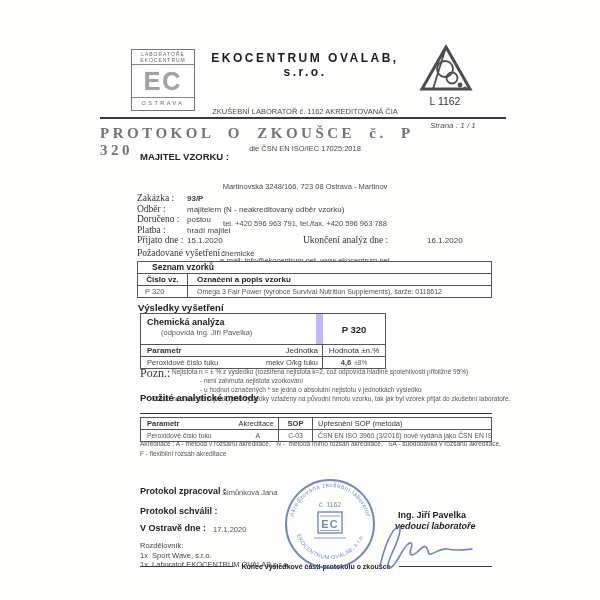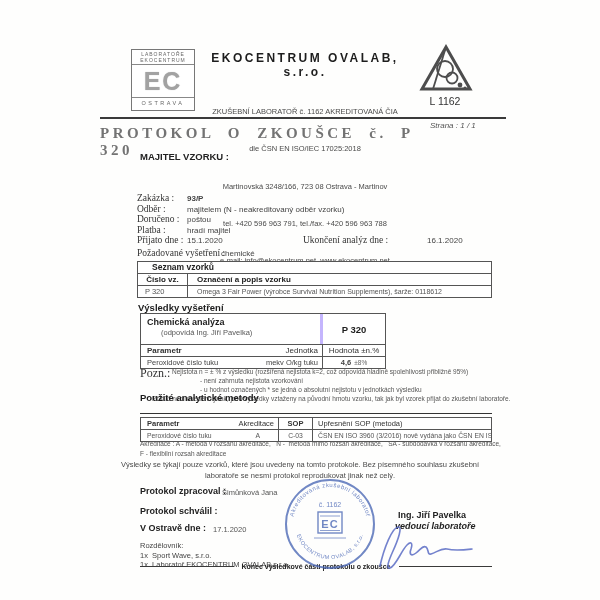--- a/index.html
+++ b/index.html
@@ -48,21 +48,21 @@
   .sez-row.hd{border-bottom:1px solid #555;font-weight:bold;font-size:8px;color:#222;}
   .sez-c1{width:50px;text-align:center;border-right:1px solid #555;box-sizing:border-box;}
   .sez-c2{flex:1;padding-left:9px;}
   .sez-row.dt{font-size:7px;color:#555;}
   .sez-row.dt .sez-c1{font-size:7.5px;text-align:left;padding-left:7px;}
 
   
   .vys-title{position:absolute;left:138px;top:302px;font-size:9.5px;font-weight:bold;color:#1d1d1d;}
   .chem-table{position:absolute;left:140px;top:313px;width:246px;border:1px solid #555;box-sizing:border-box;background:#fff;}
   .chem-head{display:flex;height:30px;border-bottom:1.5px solid #555;}
-  .chem-head-left{width:182px;border-right:3px solid #c4b5fd;box-sizing:border-box;padding:3px 12px 0 6px;}
+  .chem-head-left{width:182px;border-right:7px solid #c4b5fd;box-sizing:border-box;padding:3px 12px 0 6px;}
   .chem-name{font-size:9px;font-weight:bold;color:#1d1d1d;}
   .chem-sub{font-size:7.5px;color:#555;margin-left:14px;margin-top:1px;}
   .chem-head-right{flex:1;display:flex;align-items:center;justify-content:center;font-size:9.5px;font-weight:bold;color:#1d1d1d;}
   .chem-row{display:flex;height:11px;line-height:11px;}
   .chem-row.hd{border-bottom:1px solid #555;font-size:8px;}
   .chem-l{width:182px;border-right:1px solid #555;box-sizing:border-box;display:flex;justify-content:space-between;padding:0 4px 0 6px;}
   .chem-r{flex:1;text-align:center;}
   .chem-row.dt{font-size:7.5px;color:#444;}
   .chem-val-unc{font-size:6.5px;color:#666;margin-left:3px;}
 
@@ -230,24 +230,20 @@
         <span>A</span>
       </div>
       <div class="met-c2">C-03</div>
       <div class="met-c3">ČSN EN ISO 3960 (3/2016) nově vydána jako ČSN EN ISO 3960 (8/201</div>
     </div>
   </div>
 
   <div class="akr-note" style="top:440px">Akreditace : A - metoda v rozsahu akreditace,   N -  metoda mimo rozsah akreditace,   SA - subdodávka v rozsahu akreditace,</div>
   <div class="akr-note" style="top:450px">F - flexibilní rozsah akreditace</div>
 
-  <div class="disclaimer">
-    <div>Výsledky se týkají pouze vzorků, které jsou uvedeny na tomto protokole. Bez písemného souhlasu zkušební</div>
-    <div>laboratoře se nesmí protokol reprodukovat jinak než celý.</div>
-  </div>
 
   <div class="f-label" style="top:486px">Protokol zpracoval :</div>
   <div class="f-value" style="left:222px;top:487.5px">Šimůnková Jana</div>
 
   <div class="f-label" style="top:506px">Protokol schválil :</div>
 
   <div class="f-label" style="top:523px">V Ostravě dne :</div>
   <div class="f-value" style="left:213px;top:524.5px">17.1.2020</div>
 
   <div class="approver-name">Ing. Jiří Pavelka</div>

